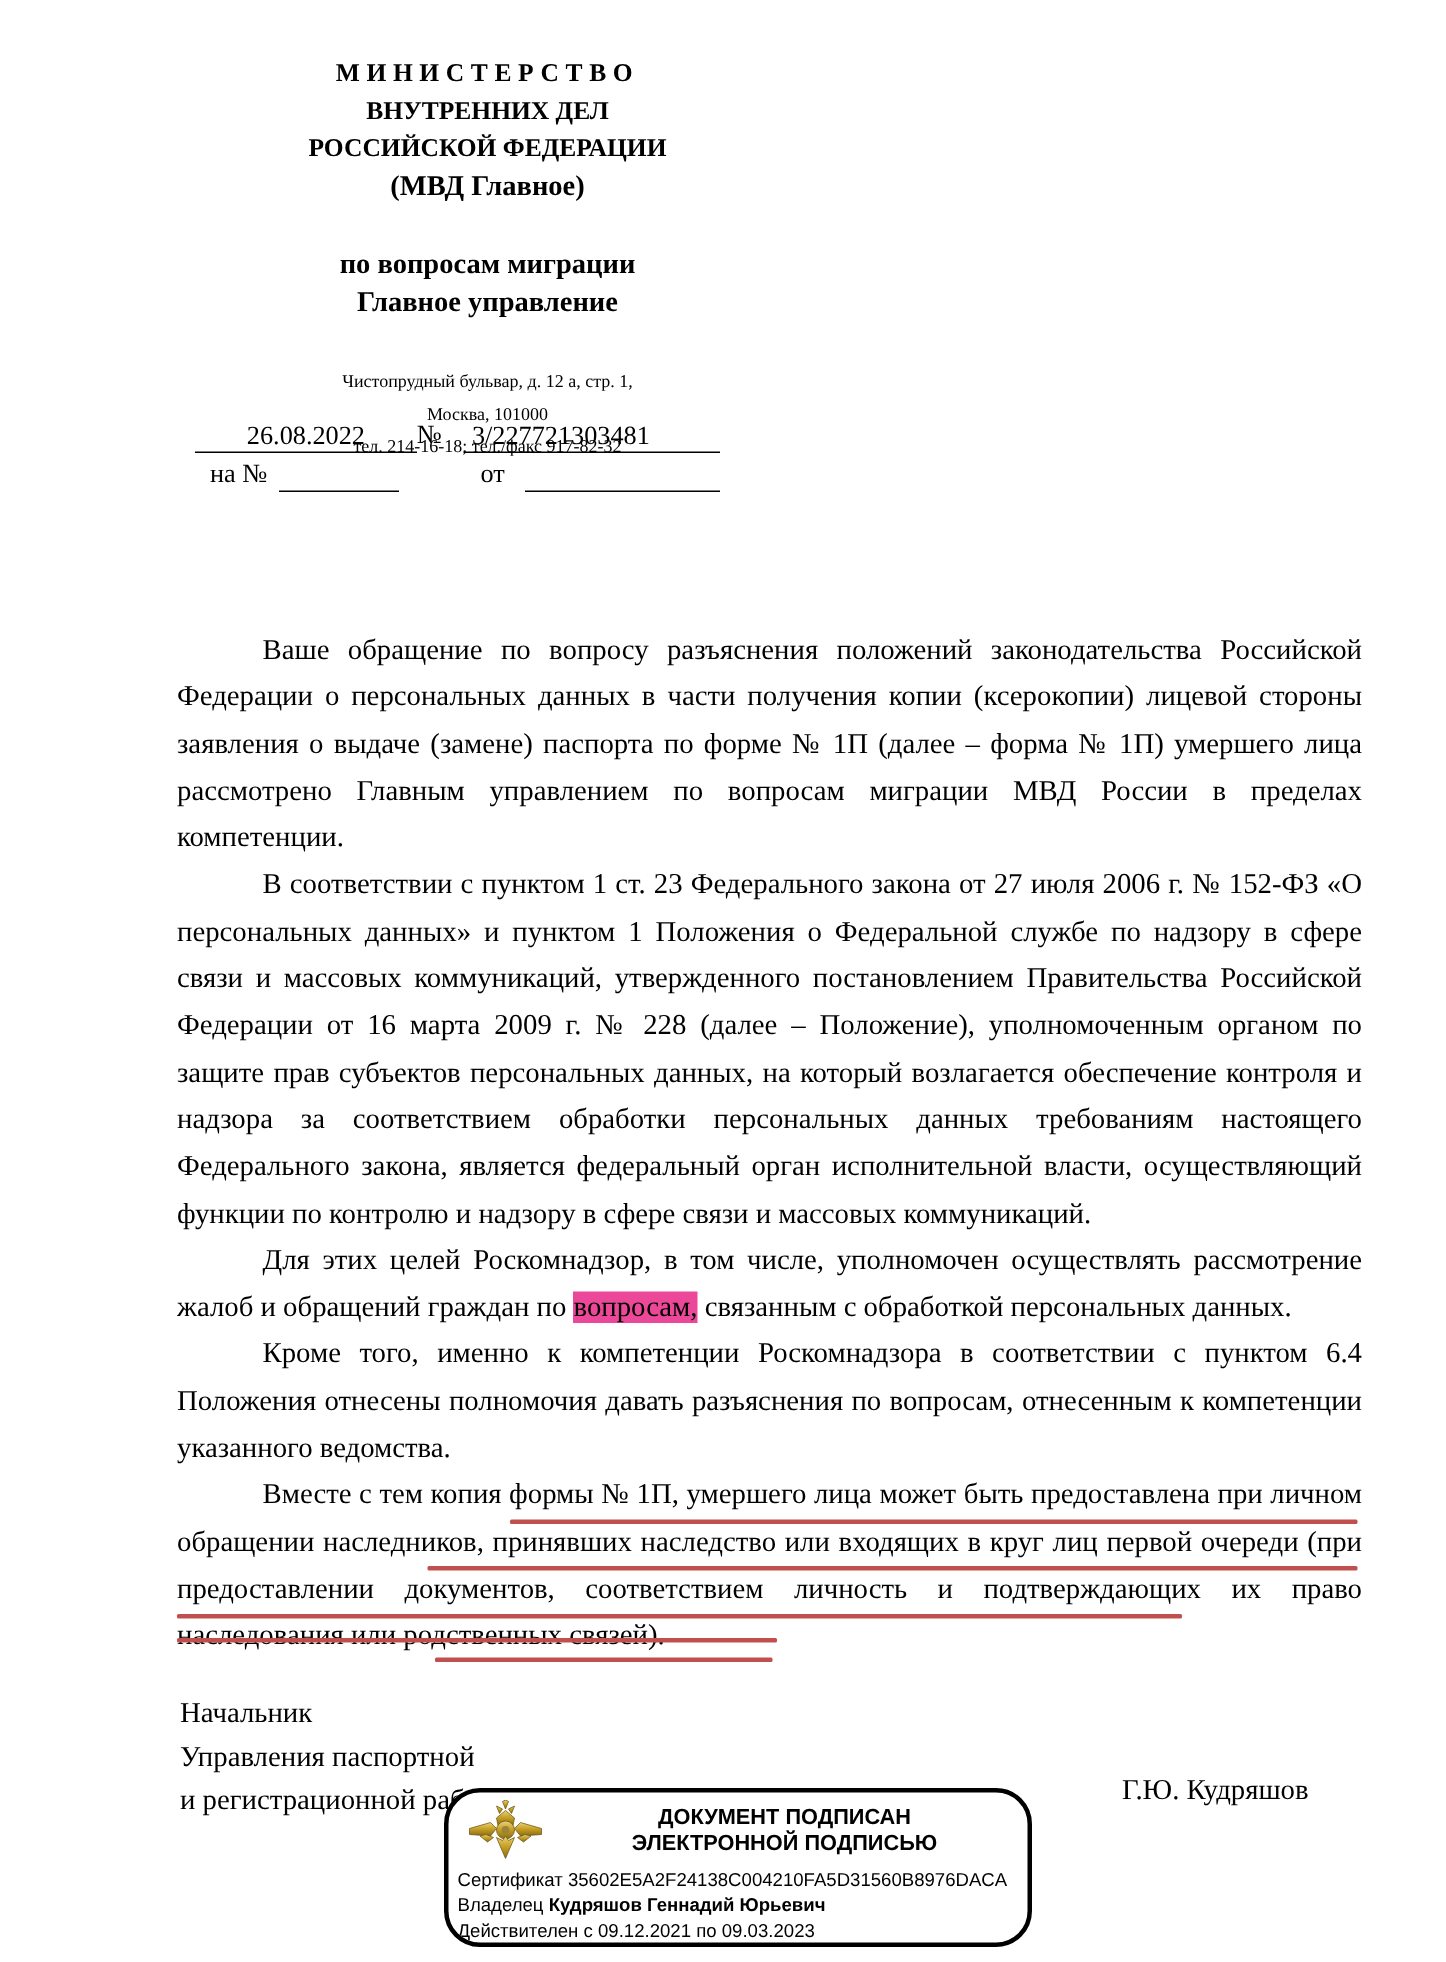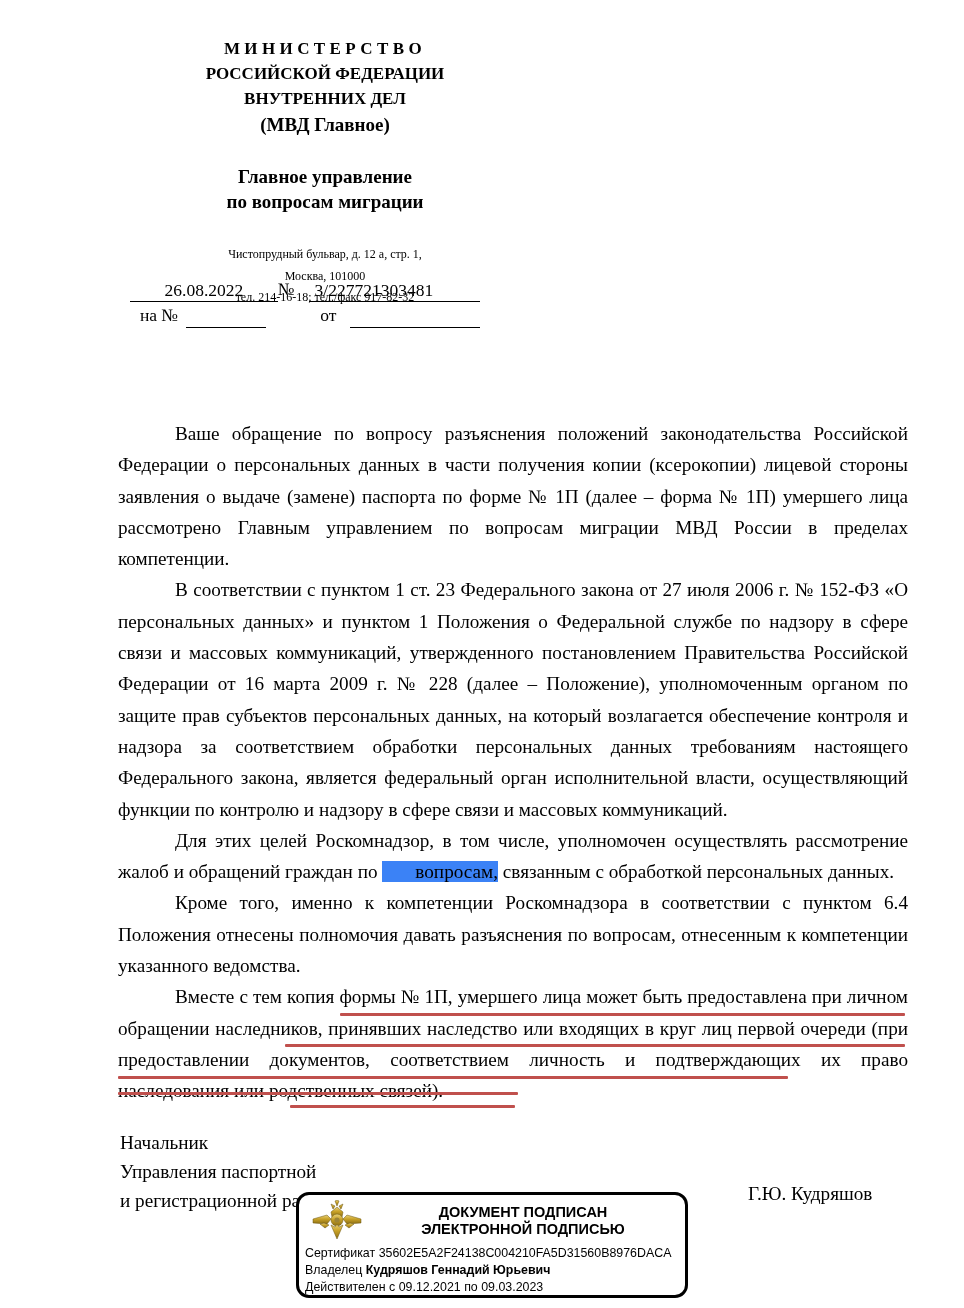--- a/index.html
+++ b/index.html
@@ -102,22 +102,21 @@
     font-size: 19.2px;
     line-height: 31.3px;
     text-align: justify;
     text-justify: inter-word;
   }
   .body-text p {
     margin: 0;
     text-indent: 57px;
   }
   .hl {
-    background: #3b82f6;
-    padding-left: 33px;
+    background: #ec4899;
   }
 
   
   .underline {
     position: absolute;
     height: 3px;
     background: #c0504d;
     border-radius: 1px;
   }
 
@@ -139,21 +138,21 @@
   }
 
   
   .estamp {
     position: absolute;
     left: 296px;
     top: 1192px;
     width: 392px;
     height: 106px;
     border: 3px solid #000;
-    border-radius: 13px;
+    border-radius: 24px;
     background: #ffffff;
     box-sizing: border-box;
     overflow: hidden;
   }
   .estamp-head {
     display: flex;
     align-items: center;
     padding: 5px 0 2px 10px;
   }
   .estamp-emblem {
@@ -181,27 +180,27 @@
   .estamp-lines .lbl { font-weight: normal; }
   .estamp-lines .val-b { font-weight: bold; }
 </style>
 </head>
 <body>
 
 <div class="page">
 
   <div class="letterhead">
     <div class="ministry-line spaced">МИНИСТЕРСТВО</div>
+    <div class="ministry-line">ВНУТРЕННИХ ДЕЛ</div>
     <div class="ministry-line">РОССИЙСКОЙ ФЕДЕРАЦИИ</div>
-    <div class="ministry-line">ВНУТРЕННИХ ДЕЛ</div>
     <div class="ministry-paren">(МВД Главное)</div>
 
     <div class="dept-block">
+      <div>по вопросам миграции</div>
       <div>Главное управление</div>
-      <div>по вопросам миграции</div>
     </div>
 
     <div class="address-block">
       <div>Чистопрудный бульвар, д. 12 а, стр. 1,</div>
       <div>Москва, 101000</div>
       <div>тел. 214-16-18; тел./факс 917-82-32</div>
     </div>
   </div>
 
   <div class="refblock">

